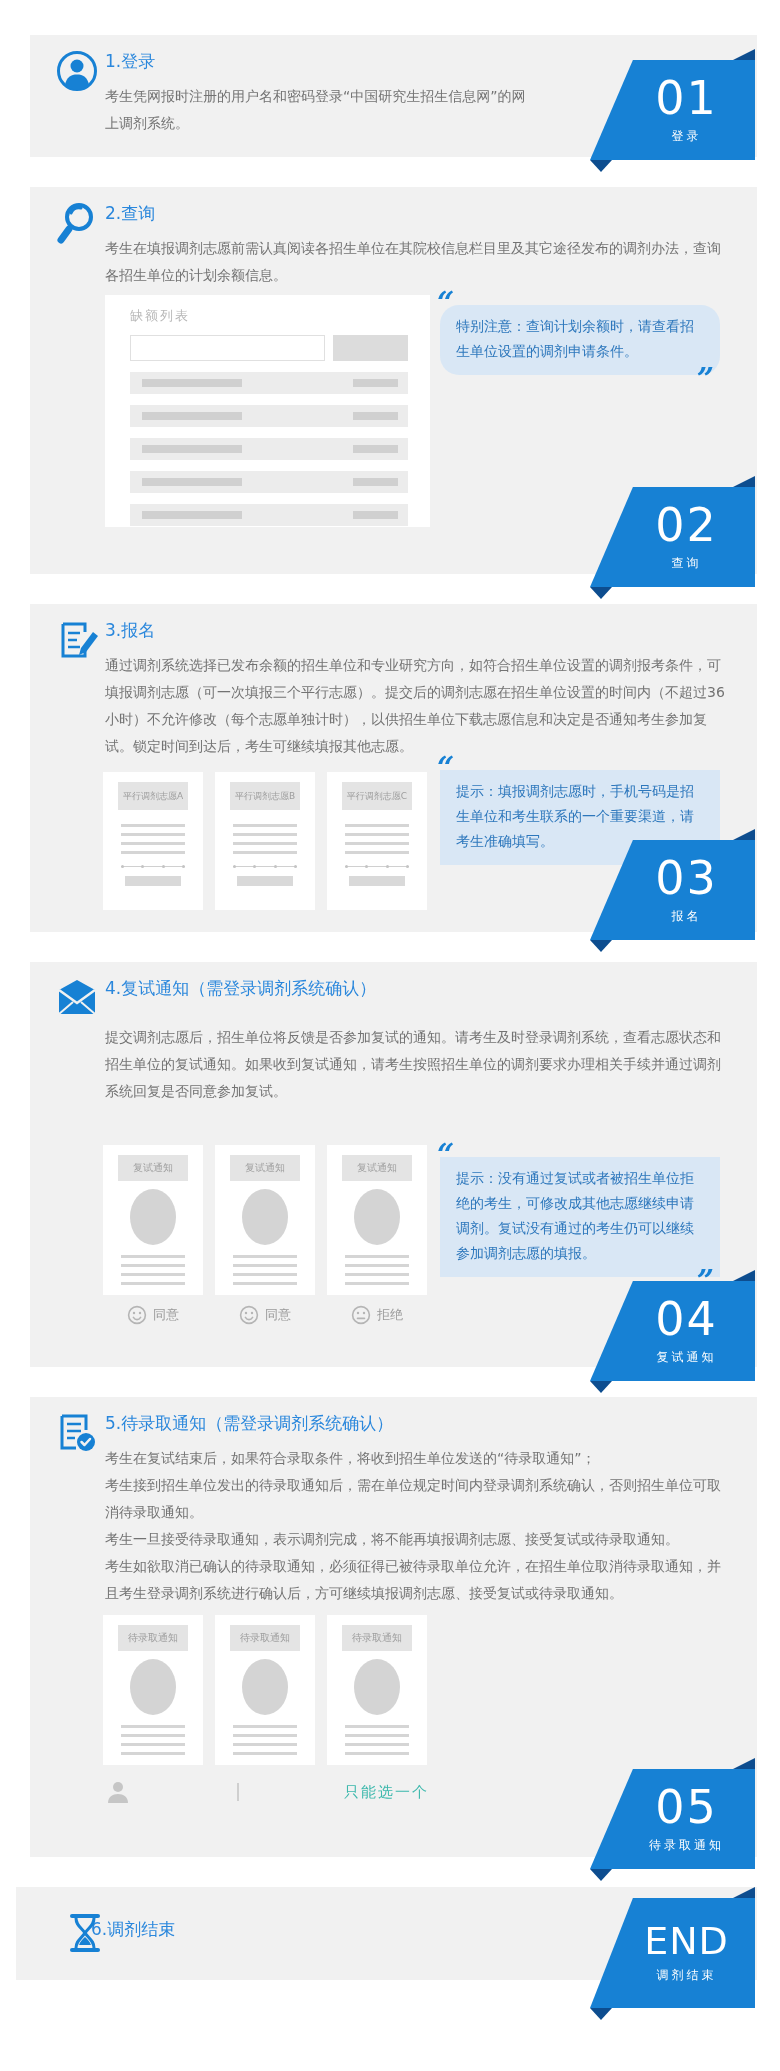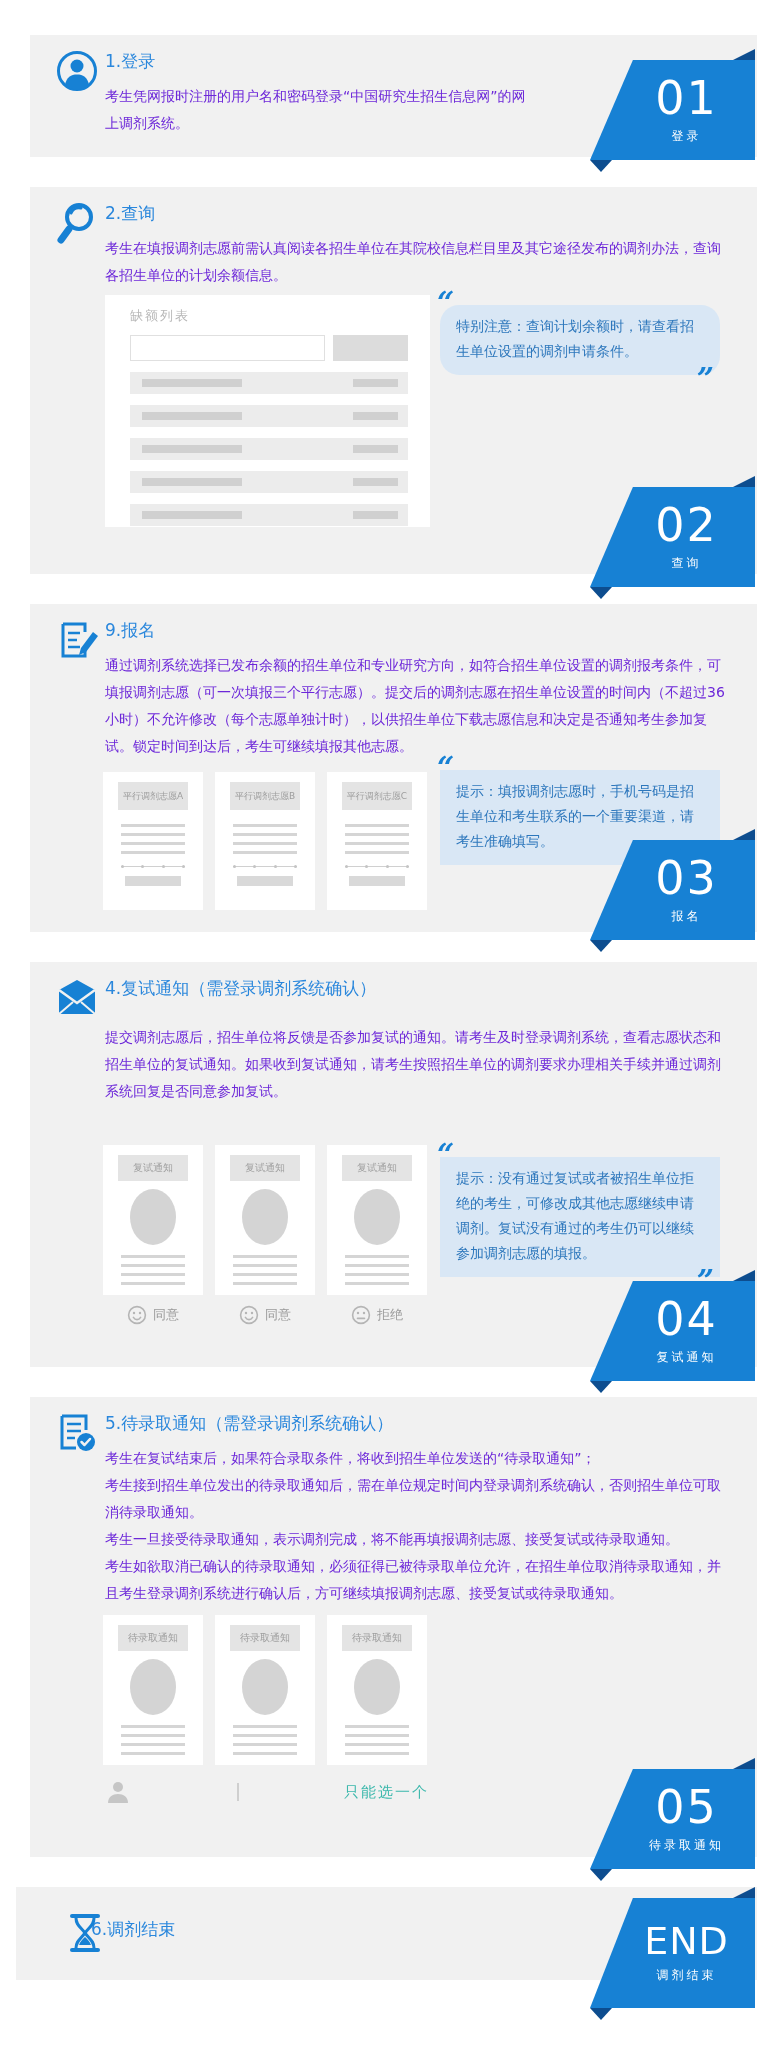--- a/index.html
+++ b/index.html
@@ -8,21 +8,21 @@
   .spacer-top{height:35px;}
   .card{position:relative;background:#f1f1f1;margin:0 23px 30px 30px;}
   .c1{height:122px;} .c2{height:387px;} .c3{height:328px;}
   .c4{height:405px;} .c5{height:460px;} .c6{height:93px;margin-left:16px;}
 
   .icon-wrap{position:absolute;left:25px;top:14px;width:44px;height:44px;}
   .c6 .icon-wrap{left:52px;top:24px;width:34px;height:44px;}
   .content{padding:14px 35px 0 75px;}
   .c6 .content{padding-top:30px;}
   .title{margin:0;color:#2a87dc;font-size:17px;font-weight:normal;line-height:24px;}
-  .body{margin:10px 0 0 0;color:#6d28d9;font-size:14px;line-height:27px;}
+  .body{margin:10px 0 0 0;color:#737373;font-size:14px;line-height:27px;}
   .c1 .body{width:430px;}
   .c2 .body,.c3 .body,.c4 .body,.c5 .body{width:625px;}
   .c4 .body{margin-top:24px;}
   .c5 .body p{margin:0;}
 
   
   .note{position:absolute;left:410px;width:250px;background:#d9e7f5;
         padding:9px 14px 11px 16px;color:#2d77bc;font-size:14px;line-height:25px;}
   .note::before{content:"\201C";position:absolute;top:-15px;left:-3px;
         font-family:"DejaVu Serif","Liberation Serif",serif;font-weight:bold;font-style:italic;
@@ -174,21 +174,21 @@
     <span class="icon-wrap">
       <svg width="44" height="44" viewBox="0 0 44 44">
         <path d="M8 6h22v8M8 6v32h22v-8" fill="none" stroke="#1781d4" stroke-width="3"></path>
         <line x1="13" y1="15" x2="25" y2="15" stroke="#1781d4" stroke-width="2.5"></line>
         <line x1="13" y1="22" x2="22" y2="22" stroke="#1781d4" stroke-width="2.5"></line>
         <line x1="13" y1="29" x2="25" y2="29" stroke="#1781d4" stroke-width="2.5"></line>
         <path d="M26 30 38 14l5 4-12 16-7 3z" fill="#1781d4"></path>
       </svg>
     </span>
     <div class="content">
-      <h2 class="title">9.报名</h2>
+      <h2 class="title">3.报名</h2>
       <p class="body">通过调剂系统选择已发布余额的招生单位和专业研究方向，如符合招生单位设置的调剂报考条件，可填报调剂志愿（可一次填报三个平行志愿）。提交后的调剂志愿在招生单位设置的时间内（不超过36小时）不允许修改（每个志愿单独计时），以供招生单位下载志愿信息和决定是否通知考生参加复试。锁定时间到达后，考生可继续填报其他志愿。</p>
       <div class="docrow">
         <div class="doc doc-3">
           <div class="doc-label">平行调剂志愿A</div>
           <div class="doc-lines">
               <i></i>
               <i></i>
               <i></i>
               <i></i>
             </div>

